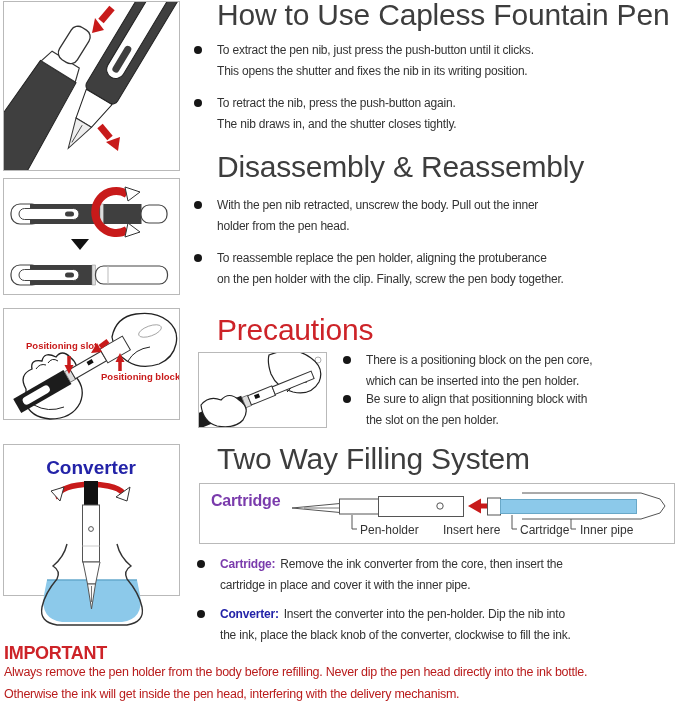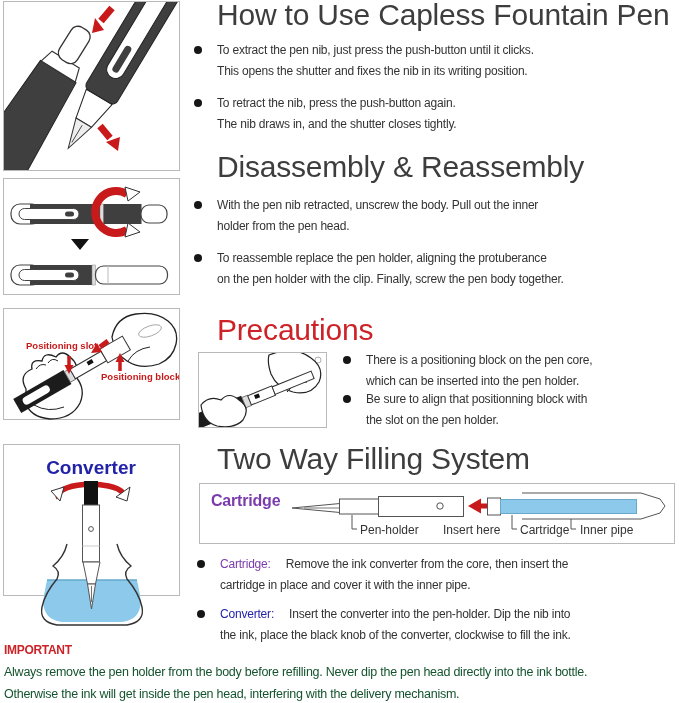--- a/index.html
+++ b/index.html
@@ -5,27 +5,27 @@
   html,body{margin:0;padding:0;background:#fff}
   .page{position:relative;width:679px;height:703px;background:#ffffff;overflow:hidden;
         font-family:"Liberation Sans","DejaVu Sans",sans-serif;color:#333}
   .fig{position:absolute;border:1px solid #b9b9b9;background:#fff;box-sizing:border-box}
   .fig svg{display:block}
   .h{position:absolute;font-size:30px;letter-spacing:-0.2px;color:#3d3d3d;white-space:nowrap;line-height:26px}
   .h.red{color:#cd2328}
   .bullet{position:absolute;font-size:12px;letter-spacing:-0.2px;line-height:21px;white-space:nowrap;color:#333}
   .bullet .dot{position:absolute;left:0;top:6px;width:8px;height:8px;border-radius:50%;background:#161616}
   .bullet .bl{margin-left:23px}
-  .lbl{font-weight:normal;margin-right:15px}
+  .lbl{font-weight:bold;margin-right:5px}
   .purple{color:#7a3bac}
   .blue{color:#2323a8}
   .cartbox{position:absolute;left:199px;top:483px;width:476px;height:61px;border:1px solid #b9b9b9;box-sizing:border-box}
   .cartlabel{position:absolute;left:11px;top:8px;font-size:16px;font-weight:bold;color:#7a3bac;letter-spacing:-0.2px}
-  .imp-title{position:absolute;left:4px;top:643px;font-size:12px;font-weight:bold;color:#cd2328;letter-spacing:-0.3px}
-  .imp-line{position:absolute;font-size:12.5px;letter-spacing:-0.25px;color:#14532d;white-space:nowrap}
+  .imp-title{position:absolute;left:4px;top:643px;font-size:18px;font-weight:bold;color:#cd2328;letter-spacing:-0.3px}
+  .imp-line{position:absolute;font-size:12.5px;letter-spacing:-0.25px;color:#b91c1c;white-space:nowrap}
   svg text{font-family:"Liberation Sans","DejaVu Sans",sans-serif}
   .dlabel{font-size:12px;fill:#333}
   .redlabel{font-size:9.5px;font-weight:bold;fill:#c81a1a}
 </style>
 </head>
 <body>
 
 <div class="page">
 
   <div class="fig" style="left:3px;top:1px;width:177px;height:170px">

